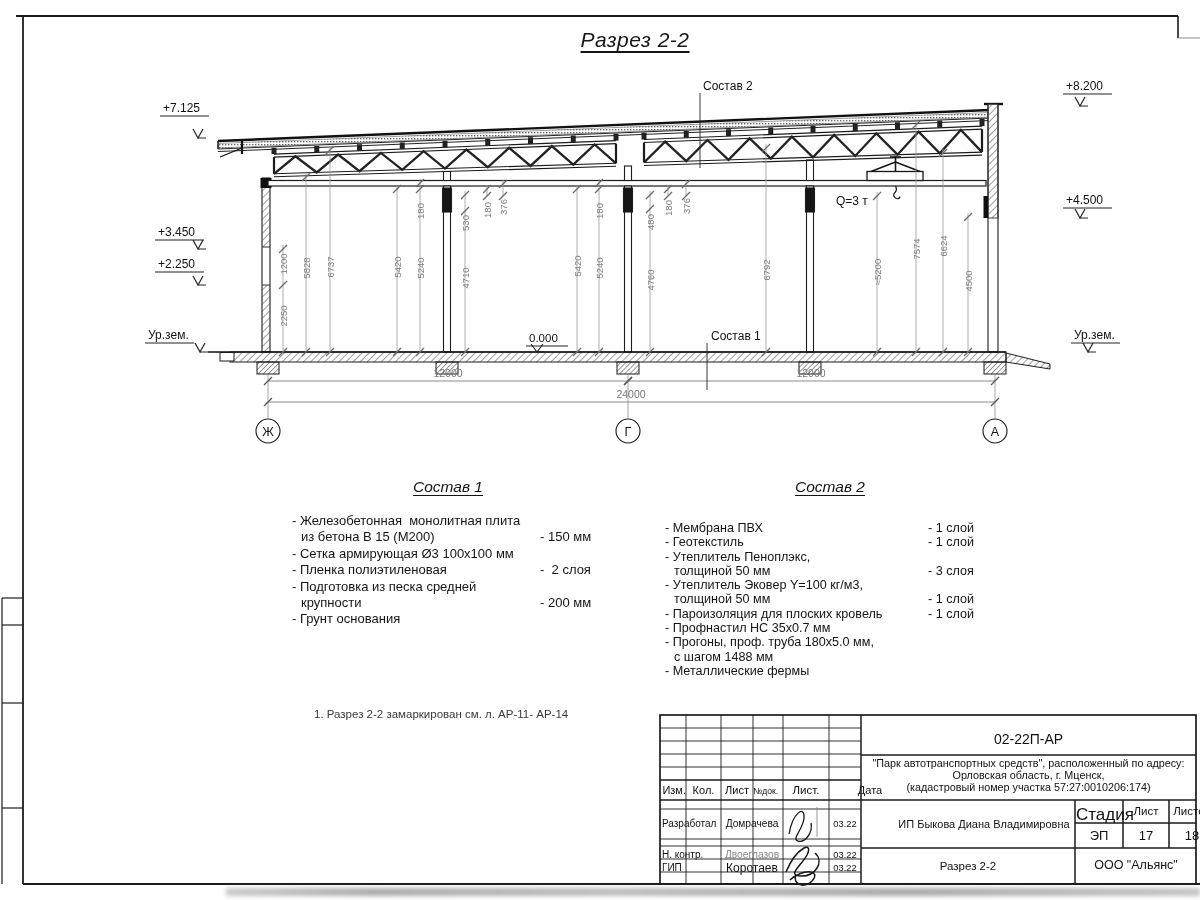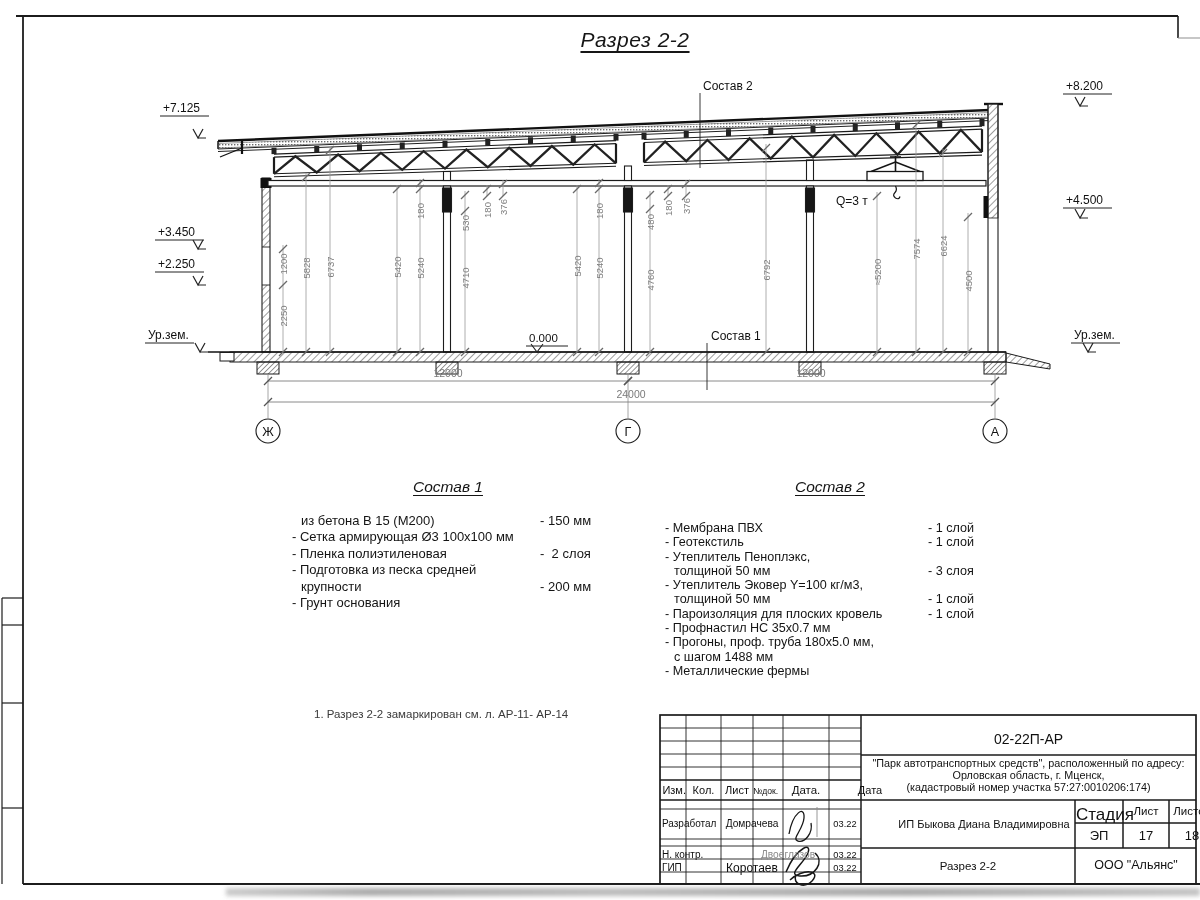--- a/index.html
+++ b/index.html
@@ -345,20 +345,21 @@
         <line x1="537" y1="352" x2="545" y2="352" stroke="#222" stroke-width="1"></line>
         <text x="836" y="205" font-size="12" fill="#111" font-family="&quot;Liberation Sans&quot;,sans-serif">Q=3 т</text>
       </g>
 </svg>
 
 <div id="title" class="ovl">Разрез 2-2</div>
 
 <div id="s1h" class="shead">Состав 1</div>
 <div id="s2h" class="shead">Состав 2</div>
 <div id="s1" class="sostav">
+      <div class="srow"><span class="st">- Железобетонная  монолитная плита</span></div>
       <div class="srow"><span class="st ind">из бетона В 15 (М200)</span><span class="sv">- 150 мм</span></div>
       <div class="srow"><span class="st">- Сетка армирующая Ø3 100х100 мм</span></div>
       <div class="srow"><span class="st">- Пленка полиэтиленовая</span><span class="sv">-  2 слоя</span></div>
       <div class="srow"><span class="st">- Подготовка из песка средней</span></div>
       <div class="srow"><span class="st ind">крупности</span><span class="sv">- 200 мм</span></div>
       <div class="srow"><span class="st">- Грунт основания</span></div>
     </div>
 <div id="s2" class="sostav">
       <div class="srow"><span class="st">- Мембрана ПВХ</span><span class="sv">- 1 слой</span></div>
       <div class="srow"><span class="st">- Геотекстиль</span><span class="sv">- 1 слой</span></div>
@@ -377,28 +378,28 @@
 
 <div class="stx" style="left:863px;top:731px;width:331px;text-align:center;font-size:14px;">02-22П-АР</div>
 <div class="stx" style="left:863px;top:757px;width:331px;text-align:center;font-size:10.8px;">"Парк автотранспортных средств",  расположенный по адресу:</div>
 <div class="stx" style="left:863px;top:769px;width:331px;text-align:center;font-size:10.8px;">Орловская область, г. Мценск,</div>
 <div class="stx" style="left:863px;top:781px;width:331px;text-align:center;font-size:10.8px;">(кадастровый номер участка 57:27:0010206:174)</div>
 
 <div class="stx" style="left:660px;top:784px;width:26px;text-align:right;font-size:11px;">Изм.</div>
 <div class="stx" style="left:686px;top:784px;width:35px;text-align:center;font-size:11px;">Кол.</div>
 <div class="stx" style="left:721px;top:784px;width:32px;text-align:center;font-size:11px;">Лист</div>
 <div class="stx" style="left:753px;top:787px;width:30px;text-align:left;font-size:8.6px;">№док.</div>
-<div class="stx" style="left:783px;top:784px;width:46px;text-align:center;font-size:11.5px;">Дата.</div>
+<div class="stx" style="left:783px;top:784px;width:46px;text-align:center;font-size:11.5px;">Лист.</div>
 <div class="stx" style="left:829px;top:784px;width:32px;text-align:center;font-size:11px;padding-left:25px;">Дата</div>
 
 <div class="stx" style="left:662px;top:818px;width:62px;font-size:10px;">Разработал</div>
 <div class="stx" style="left:723px;top:818px;width:58px;text-align:center;font-size:10.2px;">Домрачева</div>
 <div class="stx" style="left:831px;top:819px;width:28px;text-align:center;font-size:9.3px;">03.22</div>
 <div class="stx" style="left:662px;top:849px;width:62px;font-size:10px;">Н. контр.</div>
-<div class="stx gray" style="left:723px;top:849px;width:58px;text-align:center;font-size:10.2px;margin-left:36px;">Двоеглазов</div>
+<div class="stx gray" style="left:723px;top:849px;width:58px;text-align:center;font-size:10.2px;">Двоеглазов</div>
 <div class="stx" style="left:831px;top:850px;width:28px;text-align:center;font-size:9.3px;">03.22</div>
 <div class="stx" style="left:662px;top:862px;width:62px;font-size:10px;">ГИП</div>
 <div class="stx" style="left:723px;top:862px;width:58px;text-align:center;font-size:12px;">Коротаев</div>
 <div class="stx" style="left:831px;top:863px;width:28px;text-align:center;font-size:9.3px;">03.22</div>
 
 <div class="stx" style="left:863px;top:818px;width:210px;text-align:center;font-size:11px;margin-left:16px;">ИП Быкова Диана Владимировна</div>
 <div class="stx" style="left:1076px;top:805px;width:56px;text-align:center;font-size:17px;">Стадия</div>
 <div class="stx" style="left:1124px;top:805px;width:44px;text-align:center;font-size:11.5px;">Лист</div>
 <div class="stx" style="left:1170px;top:805px;width:44px;text-align:center;font-size:11.5px;">Листов</div>
 <div class="stx" style="left:1076px;top:829px;width:46px;text-align:center;font-size:13px;">ЭП</div>

